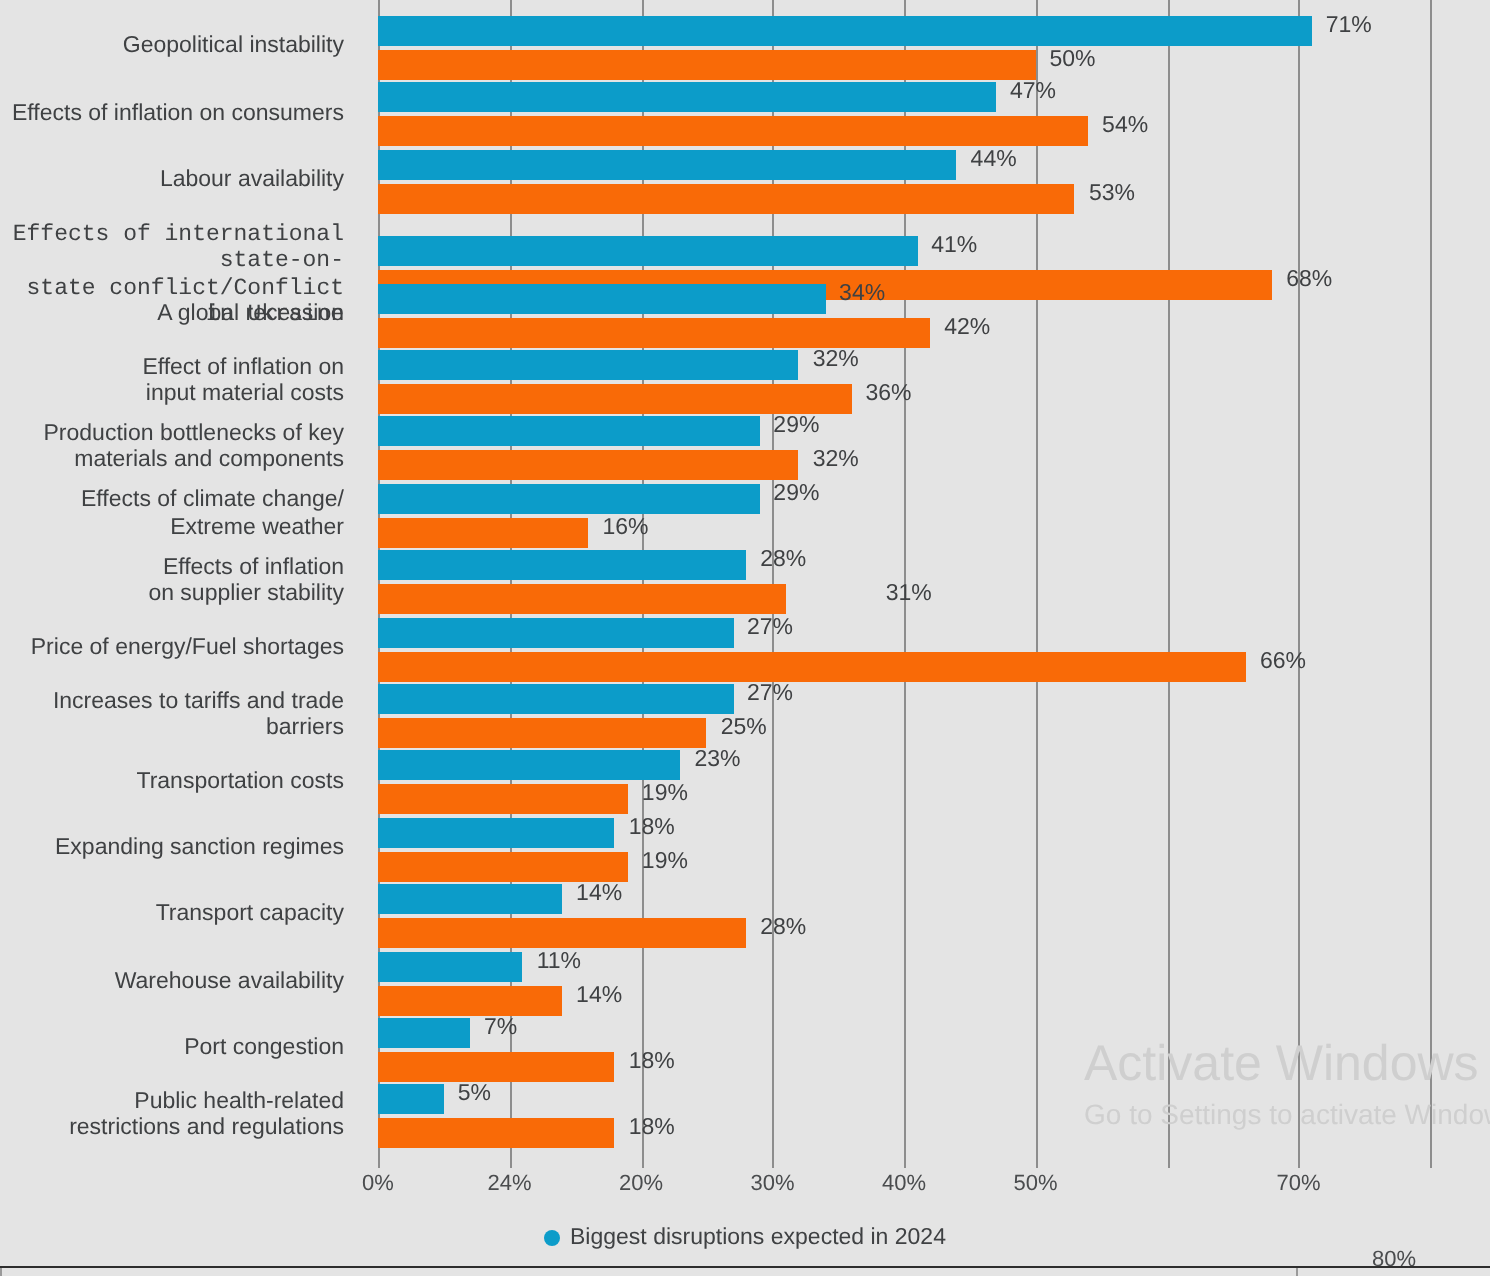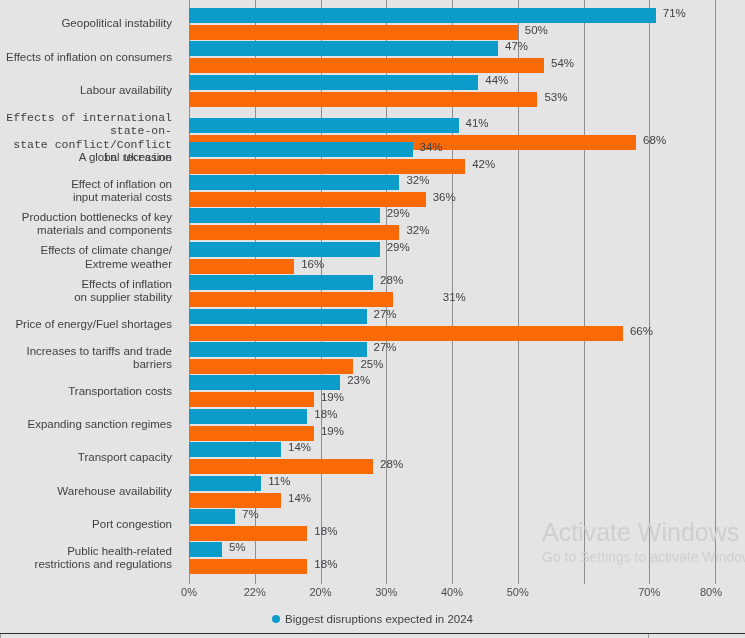--- a/index.html
+++ b/index.html
@@ -457,35 +457,35 @@
             <span class="bar-value" style="left: 125.35px;">18%</span>
           </div>
         </div>
       </div>
   </div>
 
   <div class="xaxis-ticks">
       <div class="xtick-mark" style="left: 0px;"></div>
       <div class="xtick-label" style="left: 0px;">0%</div>
       <div class="xtick-mark" style="left: 65.75px;"></div>
-      <div class="xtick-label" style="left: 65.75px;">22%</div>
+      <div class="xtick-label" style="left: 65.75px;">24%</div>
       <div class="xtick-mark" style="left: 131.5px;"></div>
       <div class="xtick-label" style="left: 131.5px;">20%</div>
       <div class="xtick-mark" style="left: 197.25px;"></div>
       <div class="xtick-label" style="left: 197.25px;">30%</div>
       <div class="xtick-mark" style="left: 263px;"></div>
       <div class="xtick-label" style="left: 263px;">40%</div>
       <div class="xtick-mark" style="left: 328.75px;"></div>
       <div class="xtick-label" style="left: 328.75px;">50%</div>
       <div class="xtick-mark" style="left: 394.5px;"></div>
       <div class="xtick-label" style="left: 394.5px; margin-top: 46px;">60%</div>
       <div class="xtick-mark" style="left: 460.25px;"></div>
       <div class="xtick-label" style="left: 460.25px;">70%</div>
       <div class="xtick-mark" style="left: 526px;"></div>
-      <div class="xtick-label" style="left: 522px;">80%</div>
+      <div class="xtick-label" style="left: 508px; margin-top: 38px;">80%</div>
     </div>
 
   <div class="legend">
       <div class="legend-item">
         <span class="legend-dot c2024" style="background: rgb(12, 156, 201);"></span>
         <span>Biggest disruptions expected in 2024</span>
       </div>
     </div>
 
   <div class="watermark">

